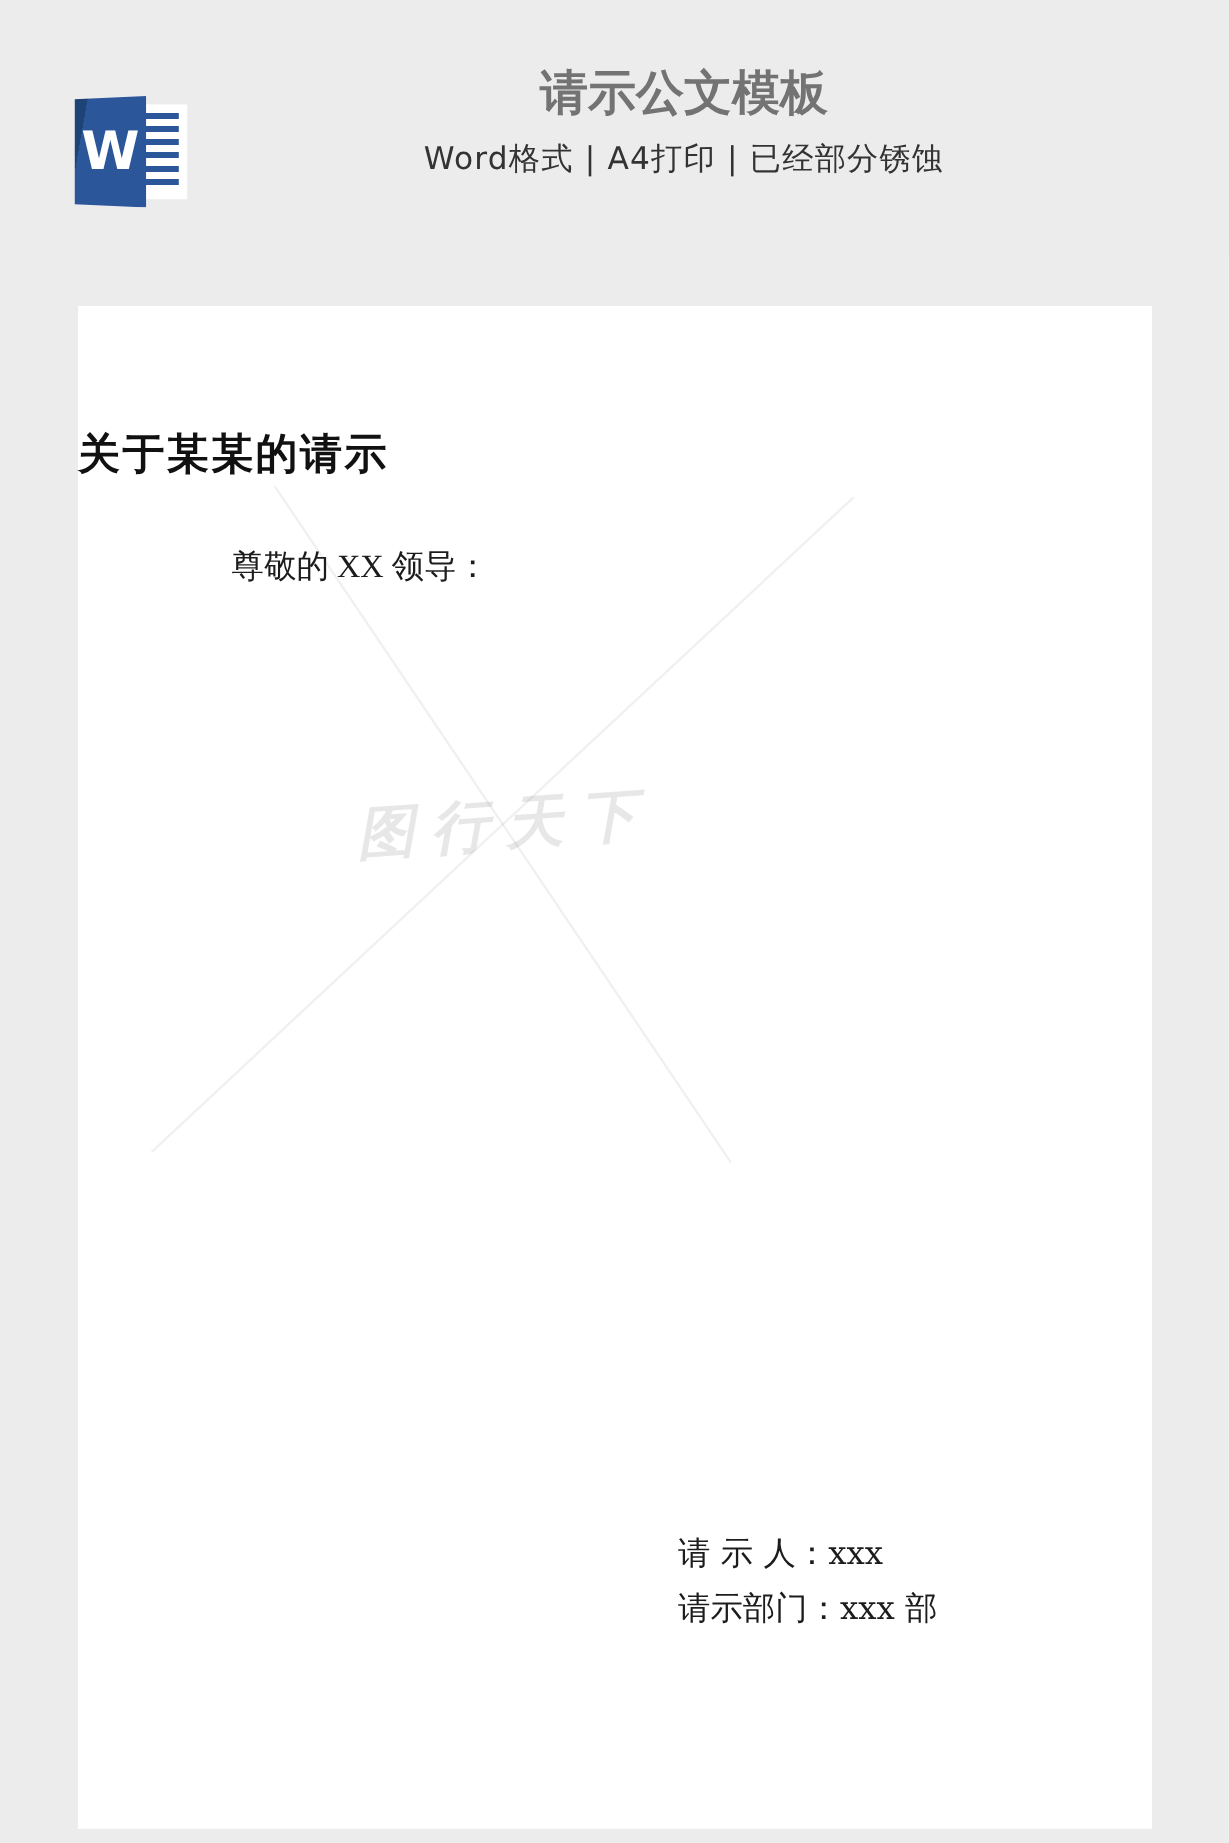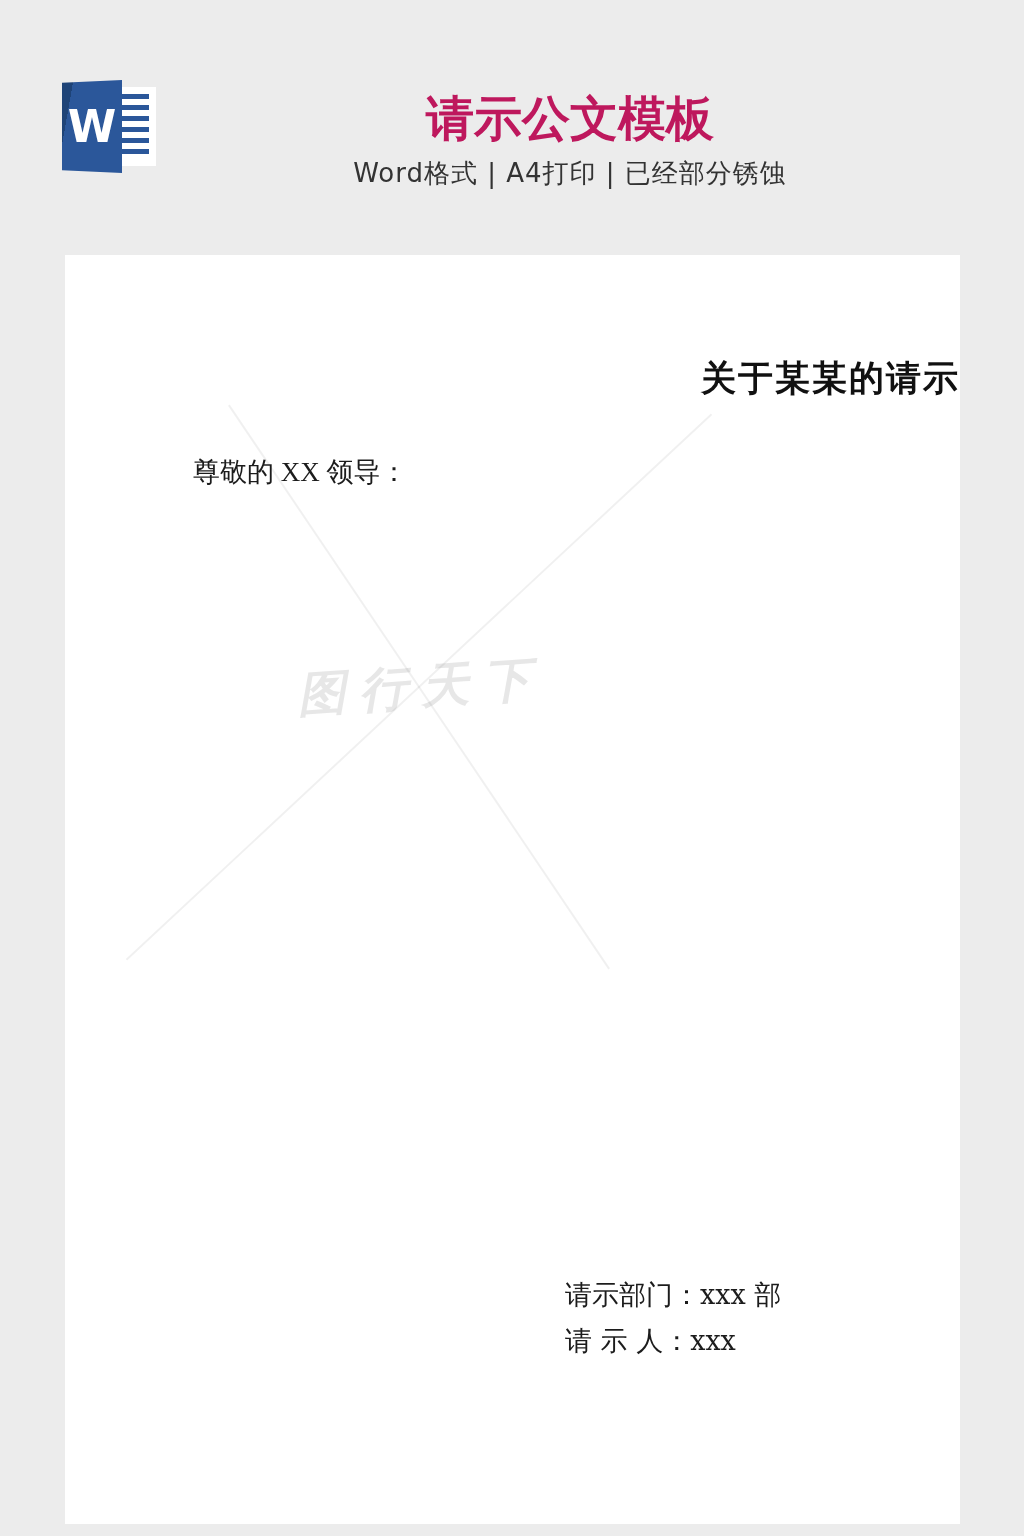--- a/index.html
+++ b/index.html
@@ -25,35 +25,35 @@
     background:linear-gradient(100deg,#1e4377 0 15%,#2b579a 15%);
     clip-path:polygon(0 3%,100% 0,100% 100%,0 97%);
     display:flex;align-items:center;justify-content:center;
   }
   .wi-front span{
     color:#fff;font-family:"DejaVu Sans",sans-serif;
     font-weight:bold;font-size:44px;line-height:1;
   }
   .header-text{position:absolute;left:116px;width:908px;top:0;text-align:center;}
   .header-title{
-    margin:96px 0 0 0;font-family:"DejaVu Sans",sans-serif;
-    font-weight:bold;font-size:48px;line-height:44px;color:#be185d;
+    margin:56px 0 0 0;font-family:"DejaVu Sans",sans-serif;
+    font-weight:bold;font-size:40px;line-height:44px;color:#737373;
   }
   .header-subtitle{
     margin:18px 0 0 0;font-family:"DejaVu Sans",sans-serif;
     font-size:26px;line-height:30px;color:#333333;letter-spacing:1px;
   }
 
   
   .doc-page{
     position:absolute;left:65px;top:255px;width:895px;height:1269px;
     background:#ffffff;
   }
   .doc-title{
-    position:absolute;left:0;top:100px;width:100%;text-align:right;
+    position:absolute;left:0;top:100px;width:100%;text-align:left;
     font-size:35px;font-weight:bold;color:#111111;letter-spacing:2px;
   }
   .doc-body{
     position:absolute;left:128px;top:194px;width:636px;
     font-size:27px;line-height:46px;color:#1c1c1c;
     text-align:justify;
     font-family:Liberation Serif, serif;
   }
   .doc-greeting{margin:0;}
   .doc-body p.para{margin:0;text-indent:2em;}
@@ -98,16 +98,16 @@
   <div class="wm-line wm-line-2"></div>
   <div class="wm-text">图行天下</div>
 
   <div class="doc-title">关于某某的请示</div>
 
   <div class="doc-body">
     <p class="doc-greeting">尊敬的 XX 领导：</p>
   </div>
 
   <div class="signature">
+    <div>请 示 人：xxx</div>
     <div>请示部门：xxx 部</div>
-    <div>请 示 人：xxx</div>
   </div>
 </div>
 
 </body></html>

